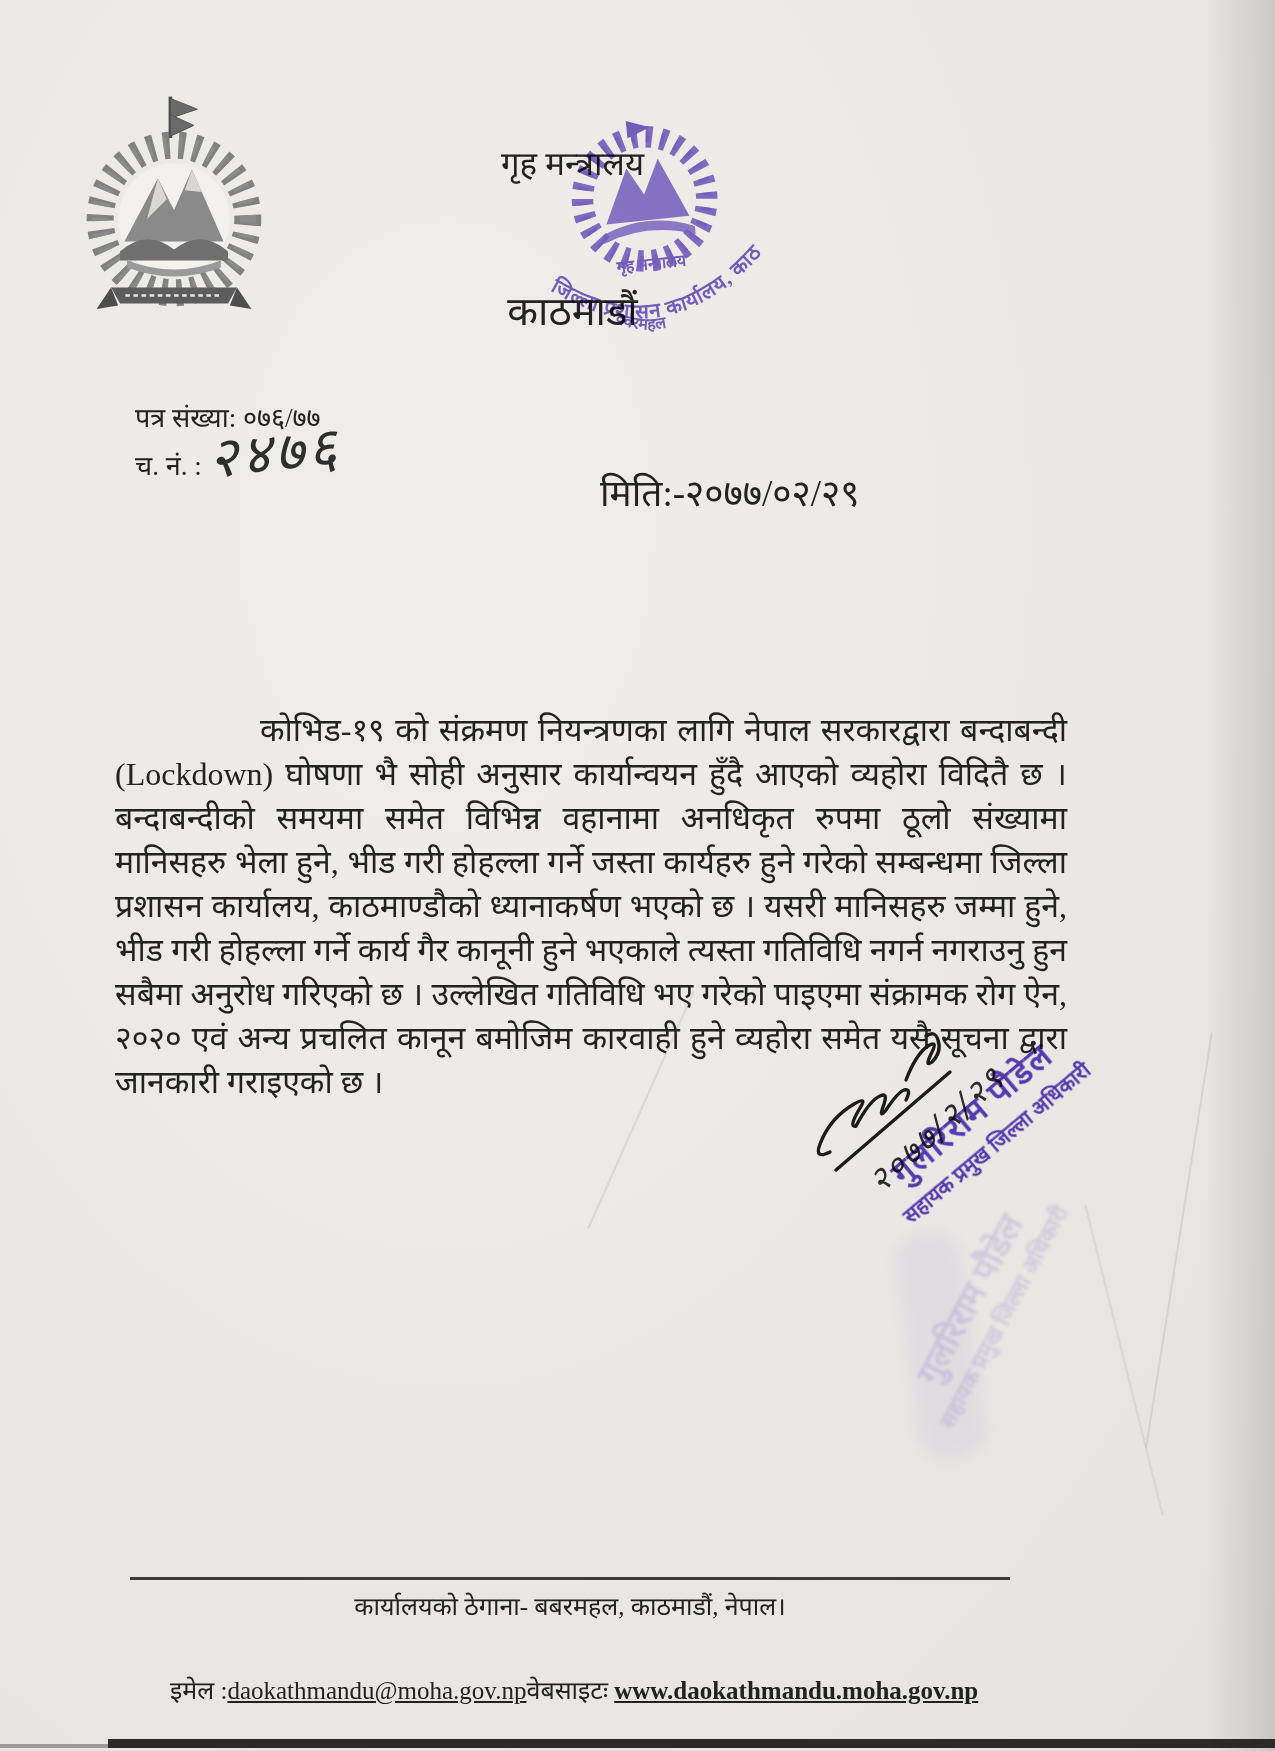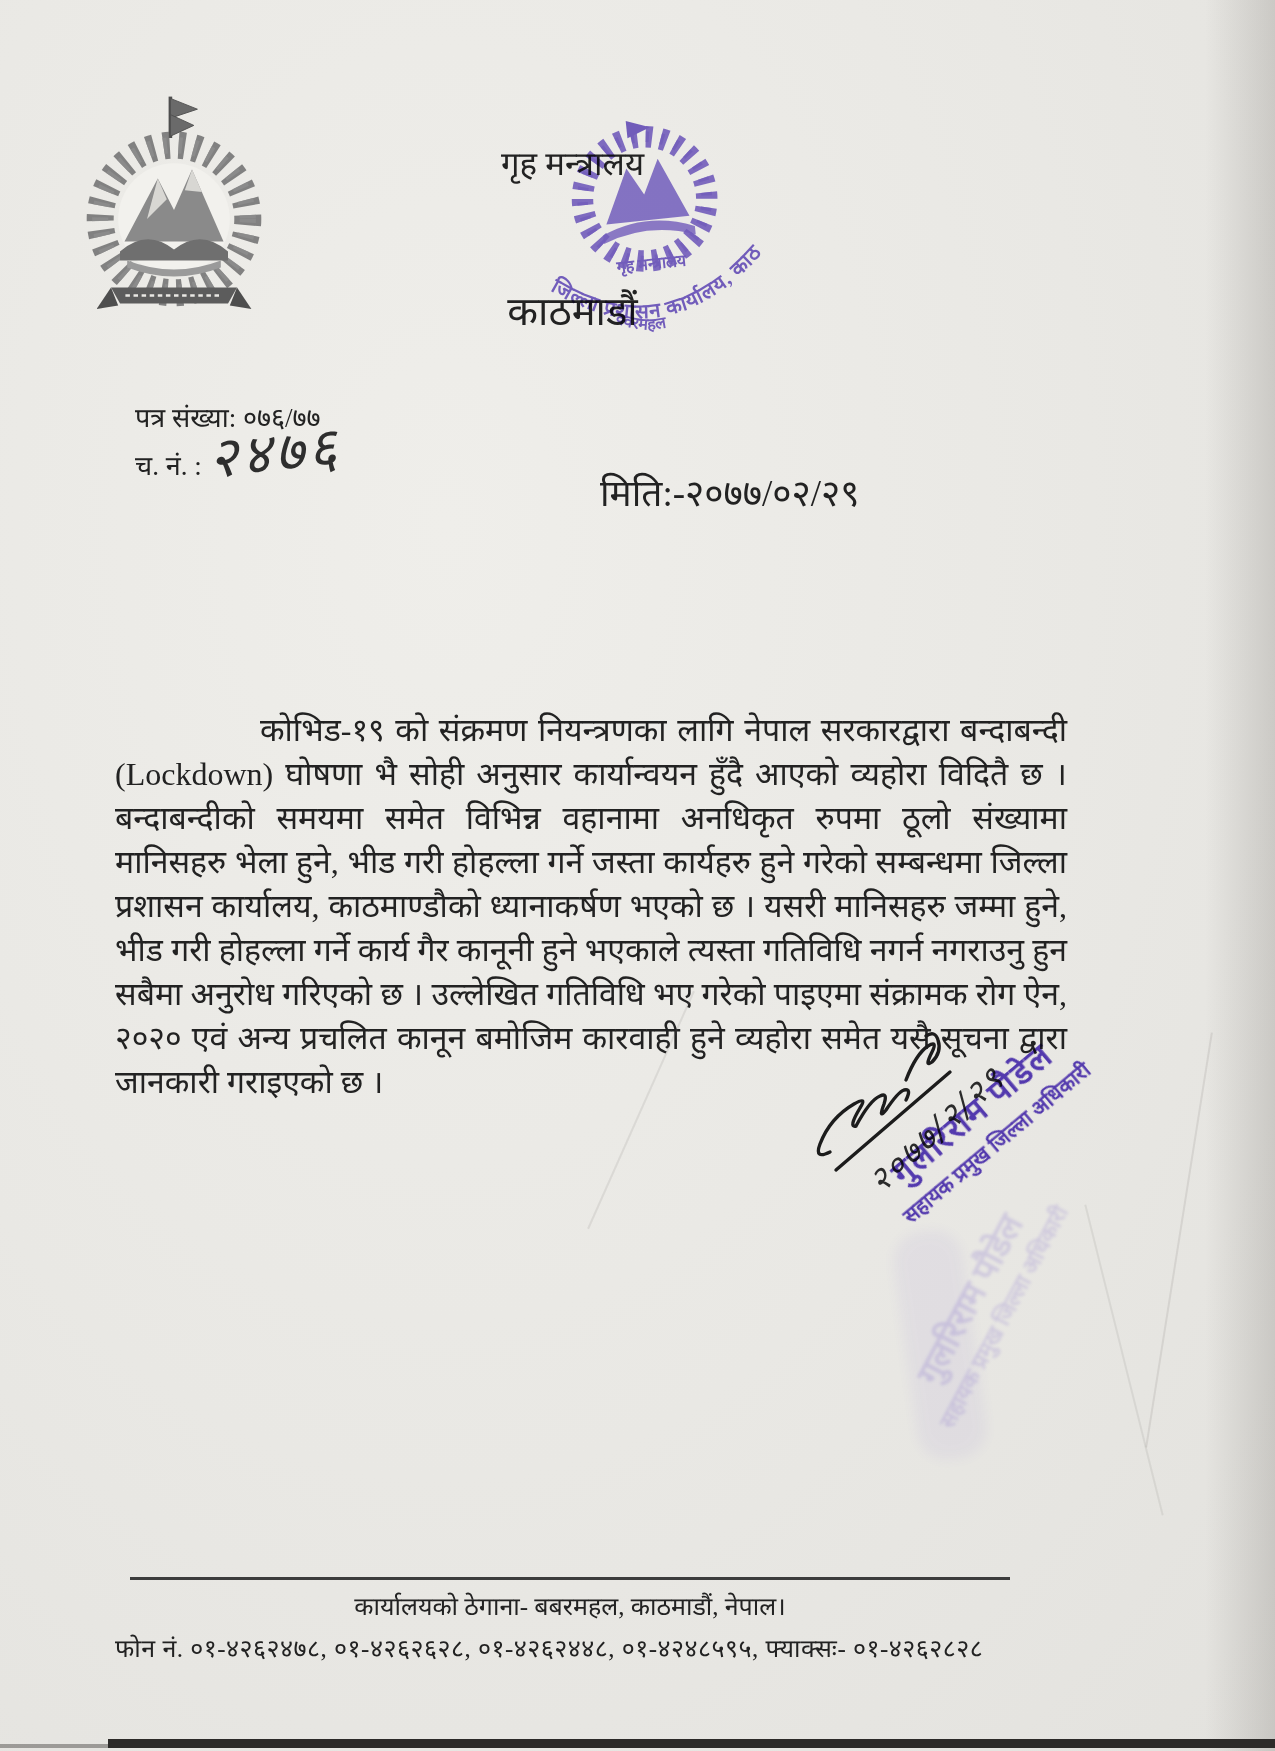--- a/index.html
+++ b/index.html
@@ -134,21 +134,24 @@
   </div>
 
   <div class="abs stamp-residue">
     <div class="nm">गुलरिराम पौडेल</div>
     <div class="ttl">सहायक प्रमुख जिल्ला अधिकारी</div>
   </div>
   <div class="abs smudge"></div>
 
   <div class="abs footer-divider"></div>
   <div class="abs footer-address">कार्यालयको ठेगाना- बबरमहल, काठमाडौं, नेपाल।</div>
-  <div class="abs footer-phone">फोन नं. ०१-४२६२४७८, ०१-४२६२६२८, ०१-४२६२४४८, ०१-४२४८५९५, फ्याक्सः- ०१-४२६२८२८</div>
+  <div class="abs footer-contact">
+    <span>इमेल :</span><span class="u">daokathmandu@moha.gov.np</span><span>वेबसाइटः</span>
+    <span class="b">www.daokathmandu.moha.gov.np</span>
+  </div>
 
   <div class="abs right-shadow"></div>
   <div class="abs crease1"></div>
   <div class="abs crease2"></div>
   <div class="abs fold"></div>
   <div class="abs bottom-edge"></div>
   <div class="abs bottom-edge2"></div>
 
 </div>
 

